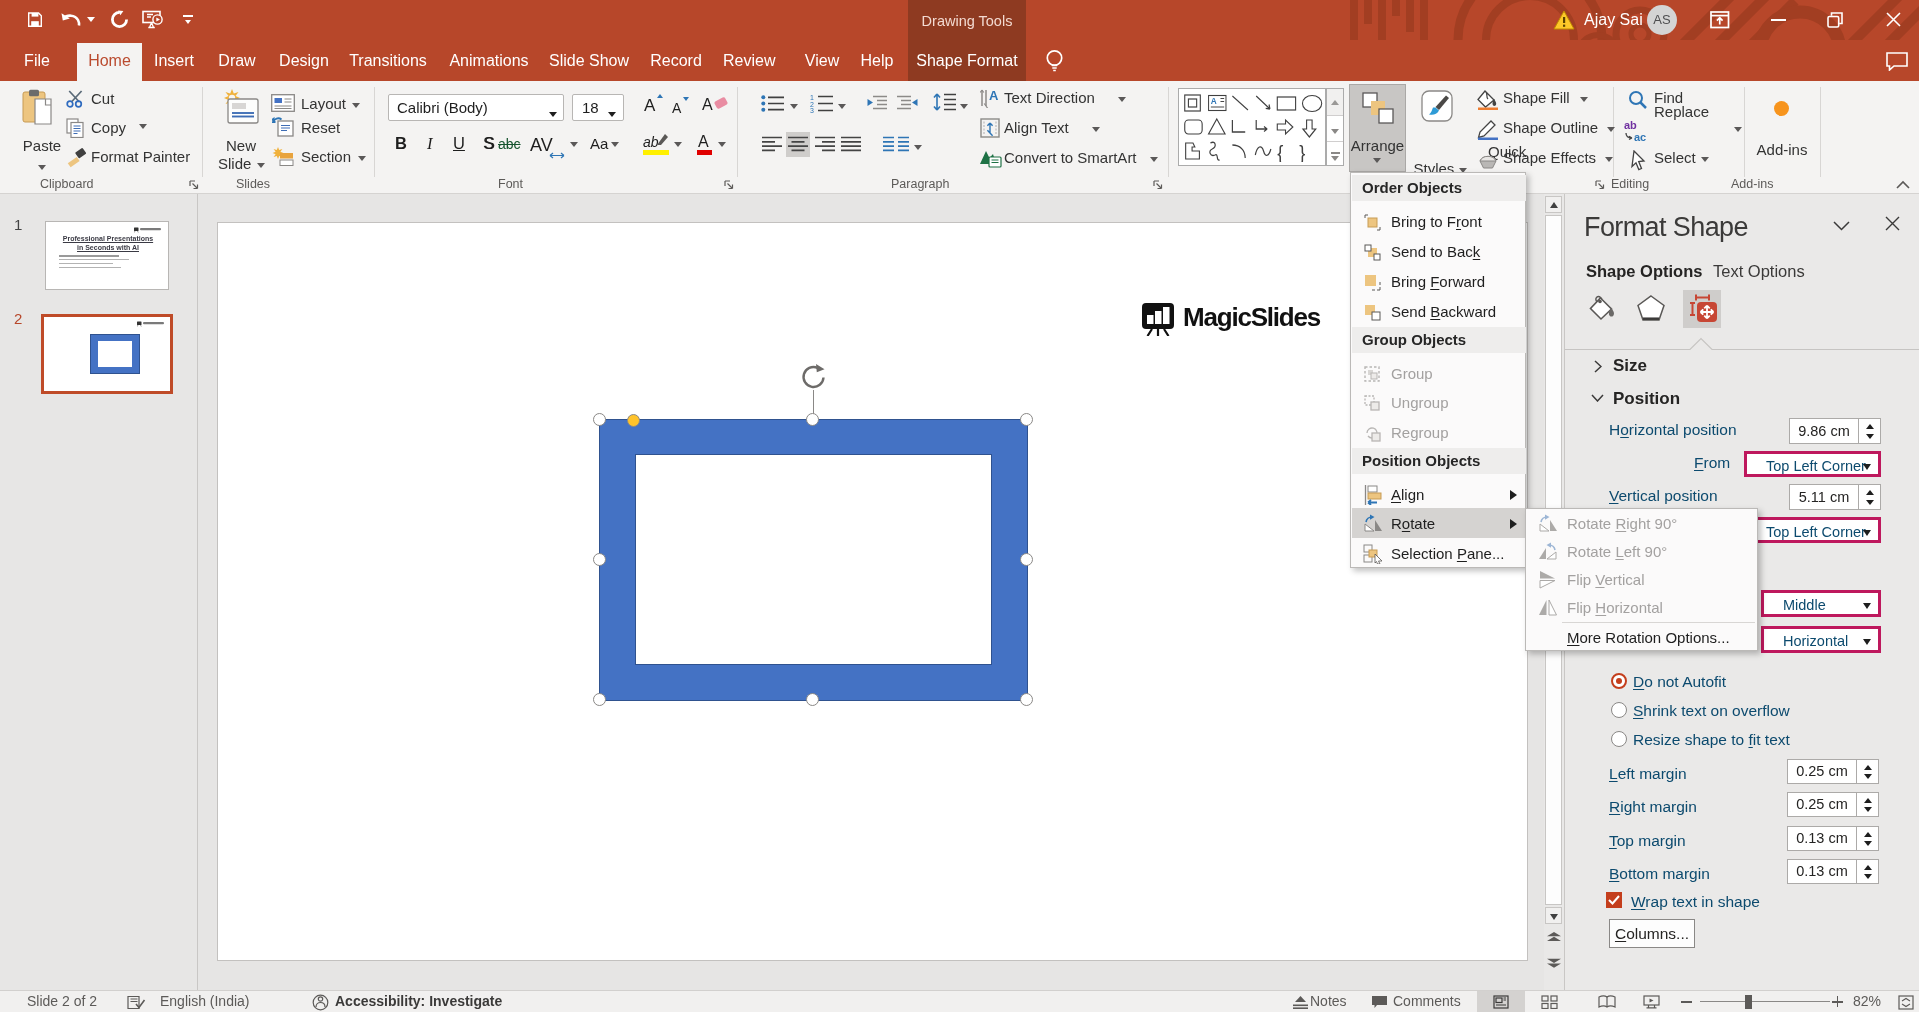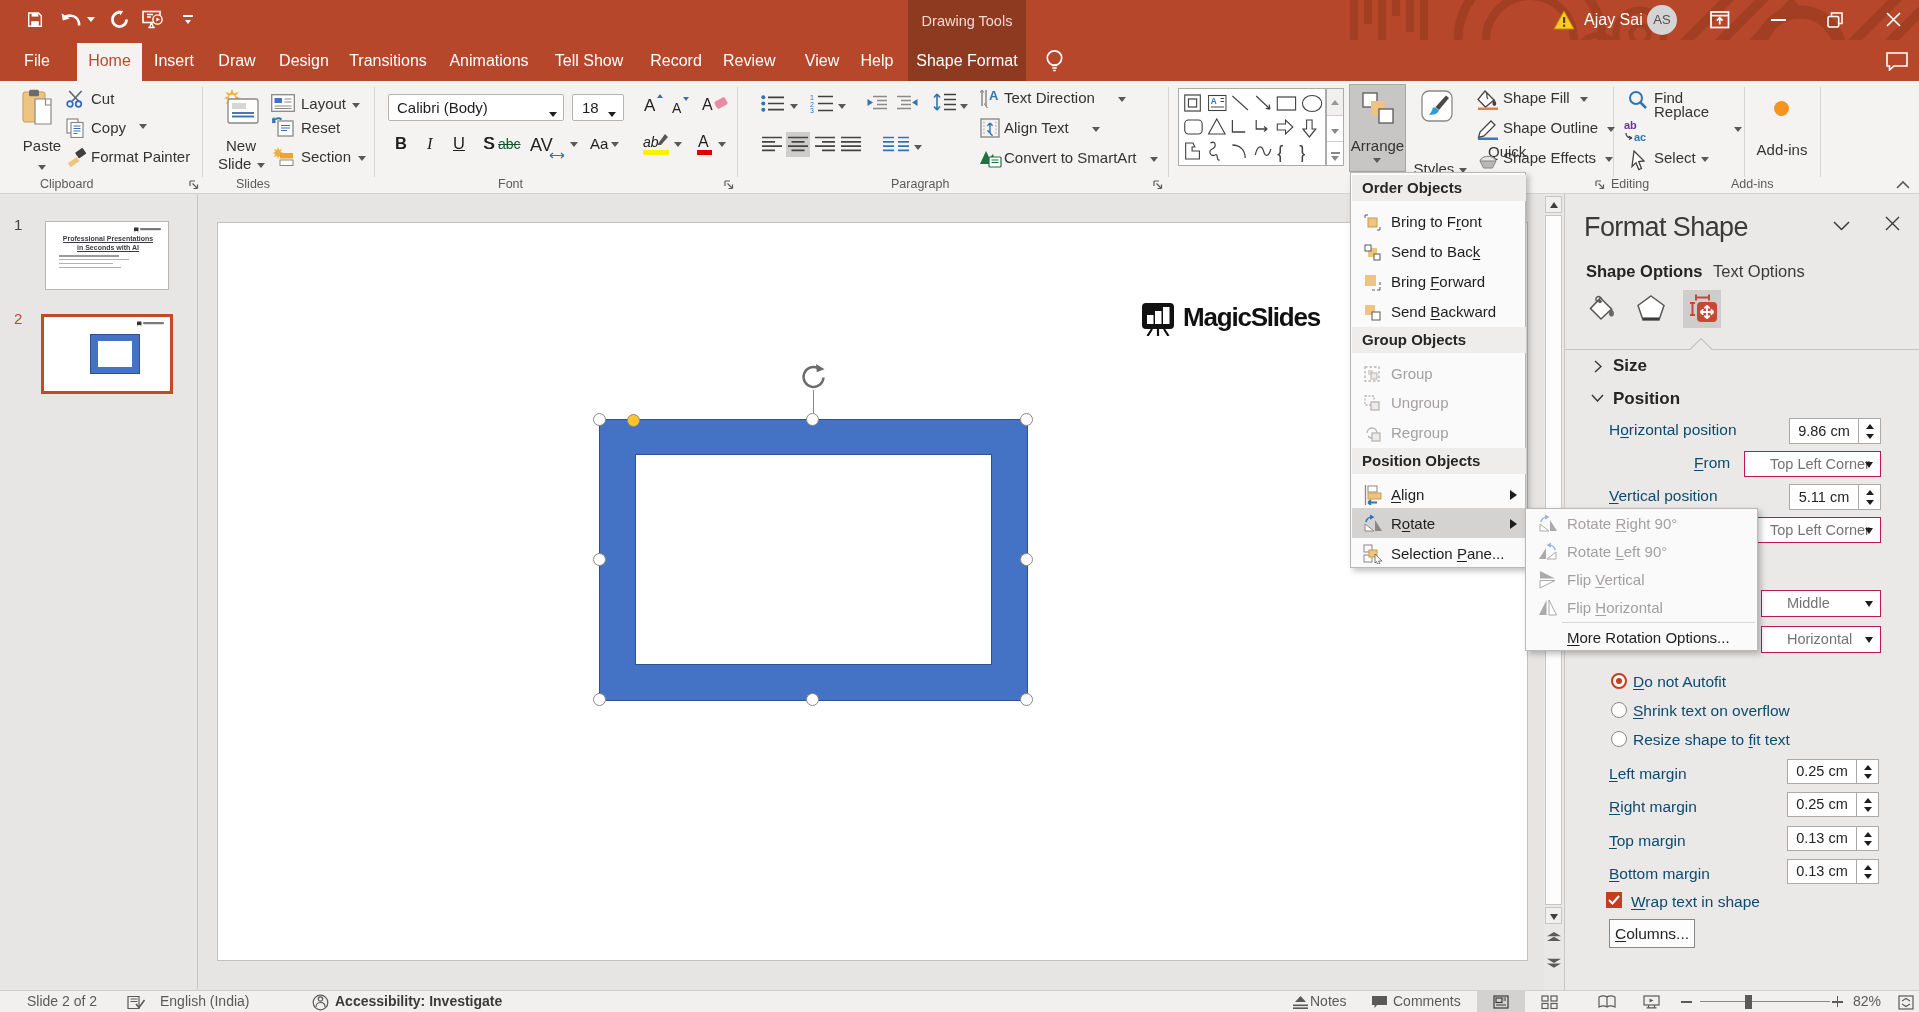--- a/index.html
+++ b/index.html
@@ -25,21 +25,21 @@
   #fpanel { left:1564px; top:194px; width:355px; height:796px; background:#EAE9E8; border-left:1px solid #C9C7C5; }
   #statusbar { left:0; top:990px; width:1919px; height:22px; background:#F1F0EF; border-top:1px solid #D2D0CE; font-size:14px; color:#5C5A58; }
   .sb { position:absolute; top:0; height:22px; line-height:21px; white-space:nowrap; }
   
   .menu { position:absolute; background:#FBFAFA; border:1px solid #BBB9B7; box-shadow:3px 3px 6px rgba(0,0,0,.25); }
   .mhead { position:absolute; left:1px; font-weight:bold; font-size:15px; color:#262626; background:#EEEDEC; line-height:26px; padding-left:10px; }
   .mitem { position:absolute; left:1px; font-size:15px; color:#1E1E1E; line-height:29px; }
   .gray { color:#A3A1A0; }
   .marrow { position:absolute; width:0; height:0; border-top:5px solid transparent; border-bottom:5px solid transparent; border-left:7px solid #1E1E1E; }
   .spinbox { position:absolute; background:#fff; border:1px solid #ACAAA8; font-size:14.5px; color:#252423; text-align:center; }
-  .ddbox { position:absolute; background:#fff; border:1px solid #be185d; font-size:14.5px; color:#737373; line-height:24px; padding-left:25px; }
+  .ddbox { position:absolute; background:#fff; border:3px solid #be185d; font-size:14.5px; color:#0c4a6e; line-height:24px; padding-left:19px; }
   .ddarr { position:absolute; right:7px; top:10px; width:0; height:0; border-left:4.5px solid transparent; border-right:4.5px solid transparent; border-top:6px solid #1E1E1E; }
   .hdl { width:13px; height:13px; border-radius:50%; background:#fff; border:1.5px solid #8A8886; }
   .spin { position:absolute; width:23px; height:26px; background:#fff; border:1px solid #ACAAA8; }
   .spin:before { content:""; position:absolute; left:7px; top:4.5px; width:0; height:0; border-left:4px solid transparent; border-right:4px solid transparent; border-bottom:5px solid #1E1E1E; }
   .spin:after { content:""; position:absolute; left:7px; bottom:4.5px; width:0; height:0; border-left:4px solid transparent; border-right:4px solid transparent; border-top:5px solid #1E1E1E; }
   .radio { position:absolute; width:16px; height:16px; border-radius:50%; background:#fff; border:1px solid #8A8886; }
   .flabel { position:absolute; font-size:15.5px; color:#0c4a6e; white-space:nowrap; }
 </style>
 </head>
 <body>
@@ -127,21 +127,21 @@
 </div>
 
 <div class="abs" id="menubar">
   <div class="mtab" style="left:14px;width:46px">File</div>
   <div class="mtab" style="left:77px;width:65px;background:#F4F3F2;color:#BA4B2F;top:3px;height:38px;line-height:36px">Home</div>
   <div class="mtab" style="left:150px;width:48px">Insert</div>
   <div class="mtab" style="left:213px;width:48px">Draw</div>
   <div class="mtab" style="left:276px;width:56px">Design</div>
   <div class="mtab" style="left:347px;width:82px">Transitions</div>
   <div class="mtab" style="left:444px;width:90px">Animations</div>
-  <div class="mtab" style="left:546px;width:86px">Tell Show</div>
+  <div class="mtab" style="left:546px;width:86px">Slide Show</div>
   <div class="mtab" style="left:644px;width:64px">Record</div>
   <div class="mtab" style="left:723px;width:52px">Review</div>
   <div class="mtab" style="left:800px;width:44px">View</div>
   <div class="mtab" style="left:859px;width:36px">Help</div>
   <div class="mtab" style="left:908px;width:118px;background:#8E3A21">Shape Format</div>
 
   <svg class="abs" style="left:1044px;top:9px" width="21" height="24" viewBox="0 0 21 24" fill="none" stroke="#fff">
     <circle cx="10.5" cy="9" r="7.2" stroke-width="1.7"></circle>
     <path d="M7.8 16.5 h5.4 M8.3 19 h4.4 M9.2 21.5 h2.6" stroke-width="1.5"></path>
   </svg>

